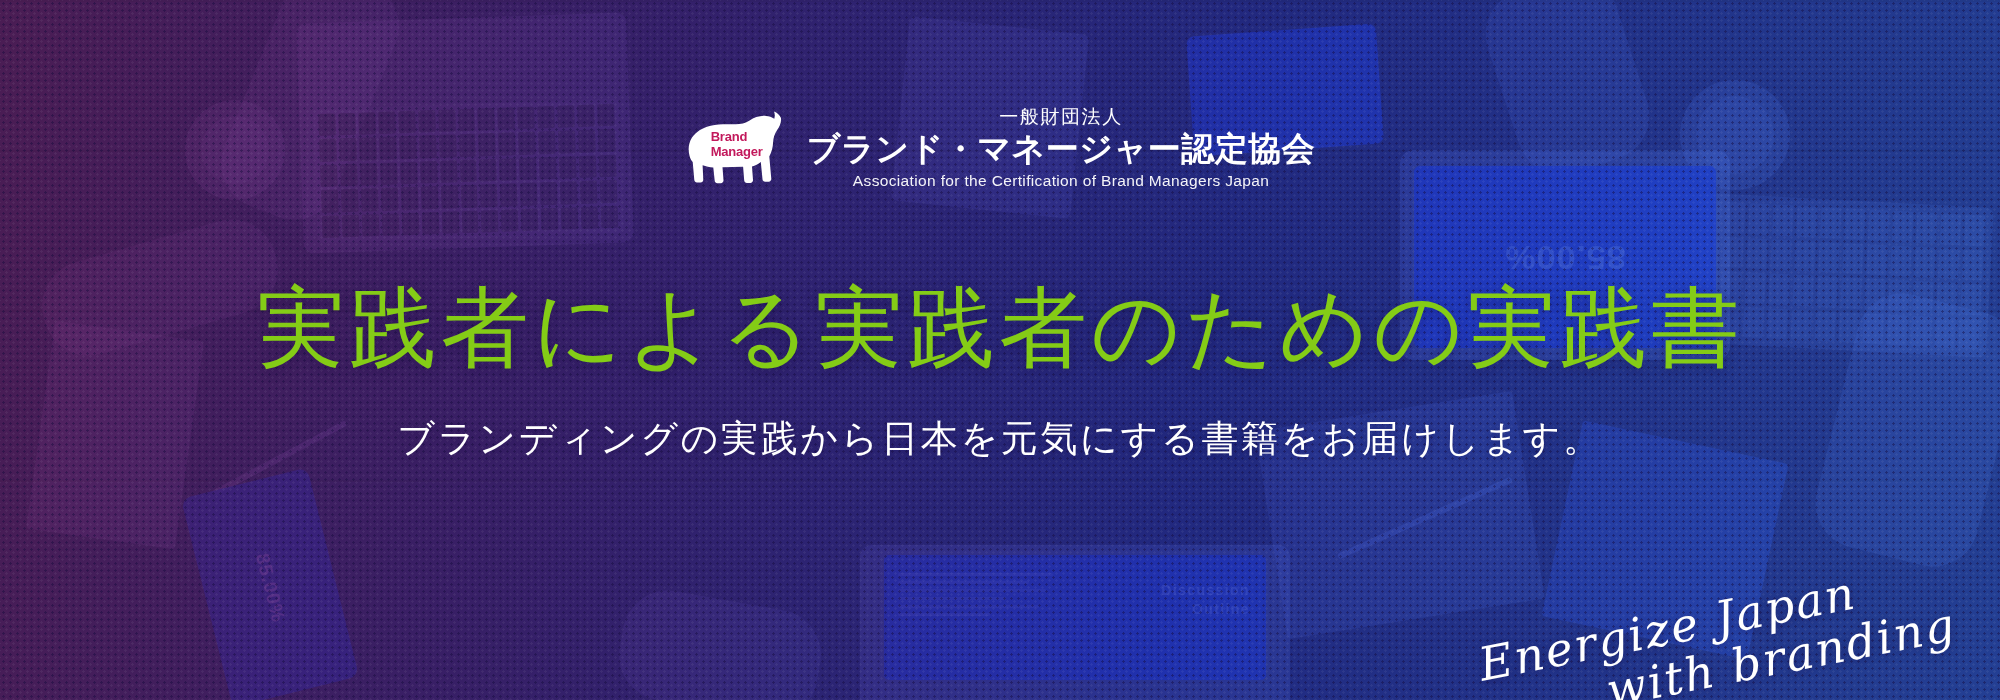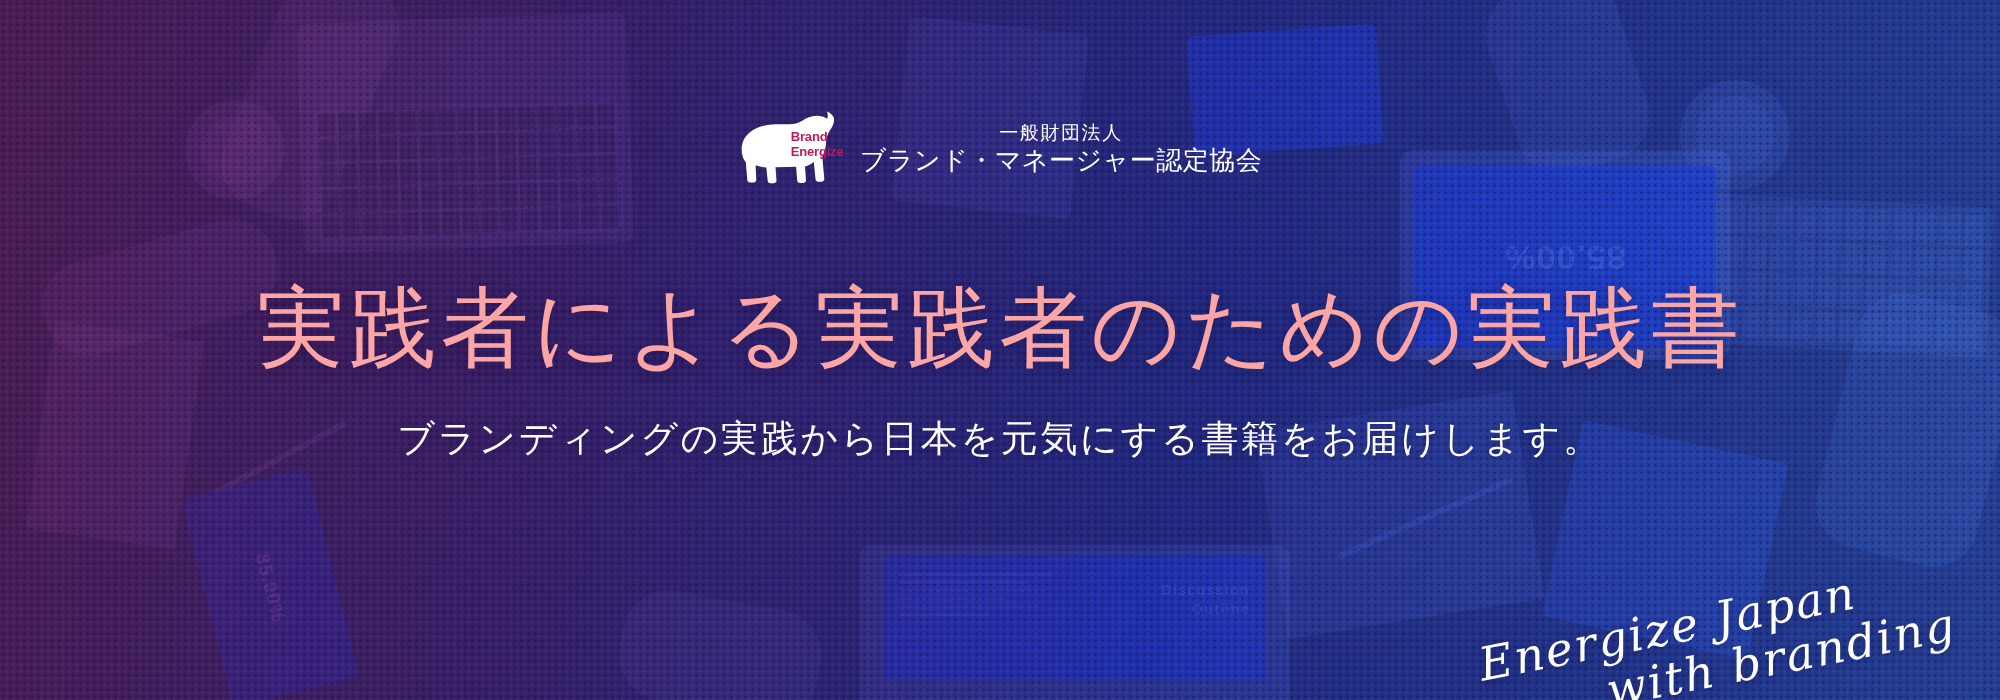--- a/index.html
+++ b/index.html
@@ -185,50 +185,49 @@
     width:108px; height:86px; position:relative; flex:none;
   }
   .cow-mark svg{display:block;width:100%;height:100%;}
   .cow-label{
     position:absolute; left:26px; top:24px;
     color:#c2185b;
     font-size:13px; font-weight:bold; line-height:1.12;
     letter-spacing:-0.2px;
     text-align:left;
     pointer-events:none;
-    margin-left:27px;
   }
   .logo-text{color:#fff;text-align:center;}
   .logo-kicker{
     font-size:19px; letter-spacing:1.6px; line-height:1.1;
     margin-bottom:2px; font-weight:400;
   }
   .logo-main{
-    font-size:26px; letter-spacing:0.5px; line-height:1.14;
-    font-weight:400;
+    font-size:33px; letter-spacing:0.5px; line-height:1.14;
+    font-weight:700;
   }
   .logo-sub{
     font-size:15.5px; letter-spacing:0.35px; line-height:1.2;
     margin-top:5px; font-weight:400;
     color:rgba(255,255,255,0.95);
   }
 
   .eyebrow{
     color:#fff;
     font-family:"Liberation Serif","DejaVu Serif",serif;
     font-weight:bold;
     font-size:46px;
     letter-spacing:3.5px;
     line-height:1.2;
     text-shadow:0 2px 10px rgba(20,8,60,0.45);
     margin-bottom:8px;
   }
 
   .headline{
-    color:#fca5a5;
+    color:#84cc16;
     font-family:"Liberation Serif","DejaVu Serif",serif;
     font-weight:400;
     font-size:88px;
     letter-spacing:4px;
     line-height:1.18;
     text-shadow:0 3px 14px rgba(20,8,60,0.40);
     margin-bottom:28px;
     white-space:nowrap;
   }
 
@@ -455,26 +454,27 @@
 
   <div class="content">
 
     <div class="logo">
       <div class="cow-mark">
         <svg viewBox="0 0 108 86" xmlns="http://www.w3.org/2000/svg" aria-hidden="true">
           <path fill="#ffffff" d="M96 12c-1.5-3-4-5.5-7-6.5 1 2.5 1 5 .3 7.2-2.4-1.6-5.3-2.6-8.3-2.8-6-.4-11.8 1.6-16.4 4.6-4.5 2.8-9.7 4-15 3.8-8-.3-16.2-.4-23.9 1.4C18 21.6 11 25.4 7 31.6c-3.6 5.6-4.2 12.6-2.3 18.8.6 2 1.6 4 3 5.5l1.6 18c.1 1.4 1.3 2.5 2.7 2.5h3.6c1.5 0 2.7-1.2 2.7-2.7l-.7-14.4c3.4 1.3 7 2 10.7 2.2l1.4 13.2c.1 1.4 1.3 2.5 2.7 2.5h3.5c1.5 0 2.7-1.3 2.6-2.8l-1-13.2 20.6-.5 1.1 13.7c.1 1.4 1.3 2.5 2.7 2.5h3.5c1.5 0 2.7-1.3 2.6-2.8L67 60.5c3.2-1 6.2-2.5 8.8-4.6l1.7 17.3c.1 1.4 1.3 2.5 2.7 2.5h3.5c1.5 0 2.7-1.3 2.6-2.8l-2-22.5c2.4-4.3 3.6-9.2 3.8-14.1.2-4.5 1.6-8.9 4.2-12.6 2-2.9 4.2-6.9 3.7-11.7z"></path>
         </svg>
         <div class="cow-label">
           <span>Brand</span><br>
-          <span>Energize</span>
+          <span>Manager</span>
         </div>
       </div>
       <div class="logo-text">
         <div class="logo-kicker">一般財団法人</div>
         <div class="logo-main">ブランド・マネージャー認定協会</div>
+        <div class="logo-sub">Association for the Certification of Brand Managers Japan</div>
       </div>
     </div>
 
 
     <h1 class="headline">実践者による実践者のための実践書</h1>
 
     <div class="lede">
       <span>ブランディングの実践から日本を元気にする書籍をお届けします。</span>
     </div>
   </div>

